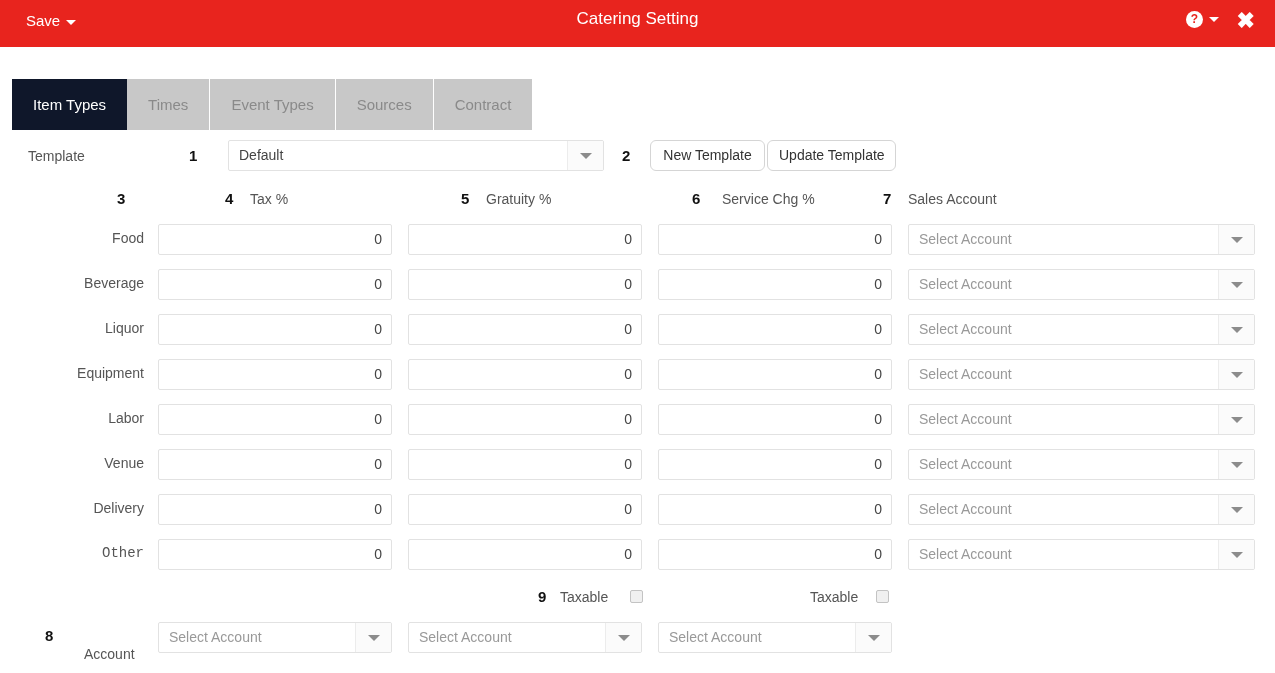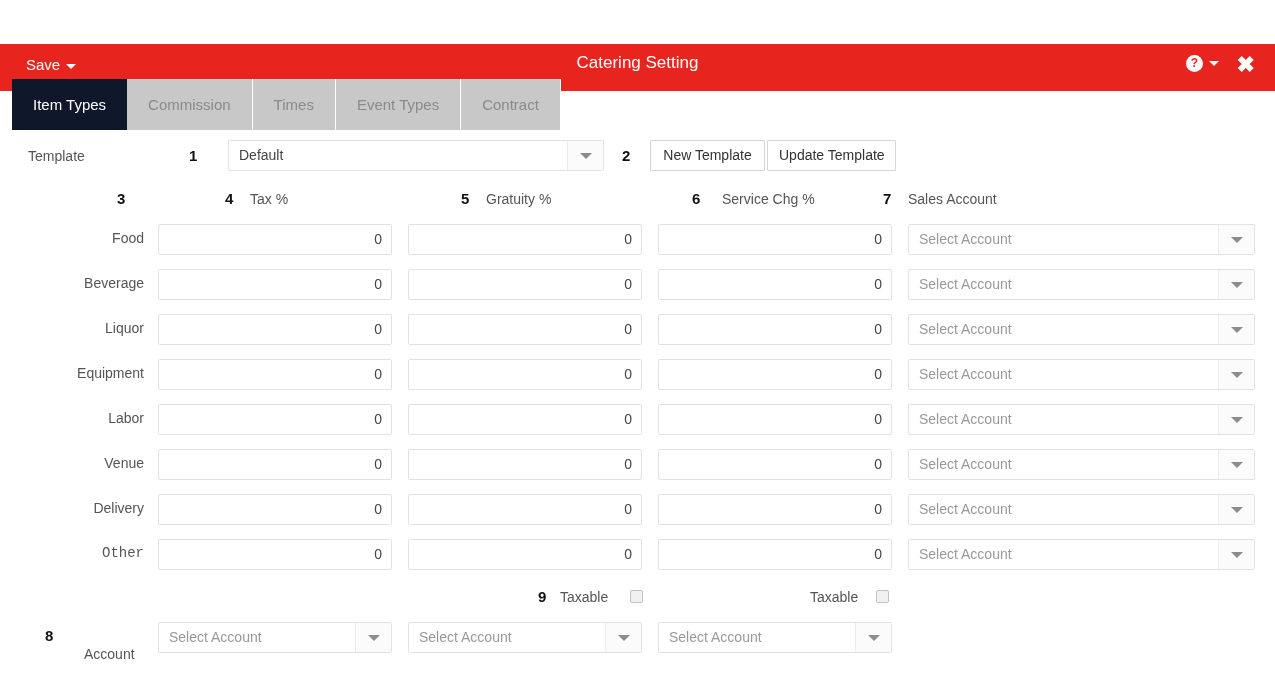--- a/index.html
+++ b/index.html
@@ -10,21 +10,20 @@
     font-family: "Liberation Sans", sans-serif;
     overflow: hidden;
   }
 
   
   .titlebar {
     position: absolute; left: 0; top: 0;
     width: 1275px; height: 47px;
     background: #e8241e;
     color: #ffffff;
-    margin-top: 44px;
   }
   .save-menu {
     position: absolute; left: 26px; top: 12px;
     font-size: 15px; color: #ffffff;
     cursor: pointer; white-space: nowrap;
   }
   .caret-down {
     display: inline-block;
     width: 0; height: 0; margin-left: 6px;
     border-left: 5px solid transparent;
@@ -95,21 +94,21 @@
     line-height: 29px;
     padding: 0 9px;
     white-space: nowrap;
     overflow: hidden;
   }
   .btn {
     position: absolute;
     height: 31px; line-height: 29px;
     background: #ffffff;
     border: 1px solid #d5d5d5;
-    border-radius: 1px;
+    border-radius: 6px;
     font-size: 14px; color: #333333;
     padding: 0 11px;
     cursor: pointer; white-space: nowrap;
     text-align: center;
   }
 
   
   .combo {
     position: absolute;
     height: 31px;
@@ -160,23 +159,23 @@
   <div class="app-title">Catering Setting</div>
   <div class="help-btn">
     <span class="help-circle">?</span>
       <span class="caret-down"></span>
   </div>
   <div class="close-btn">✖</div>
 </div>
 
 <div class="tabbar">
   <div class="tab active"><span>Item Types</span></div>
-  <div class="tab"><span>Commission</span></div>
   <div class="tab"><span>Times</span></div>
   <div class="tab"><span>Event Types</span></div>
+  <div class="tab"><span>Sources</span></div>
   <div class="tab"><span>Contract</span></div>
 </div>
 
 <div class="lbl" style="left:28px; top:148px;">Template</div>
 <div class="anno" style="left:189px; top:147px;">1</div>
 
 <div class="combo" style="left:228px; top:140px; width:376px;gap:32px;">
   <div class="val filled">Default</div>
   <div class="arrow-cell">
       <span class="arrow"></span>

